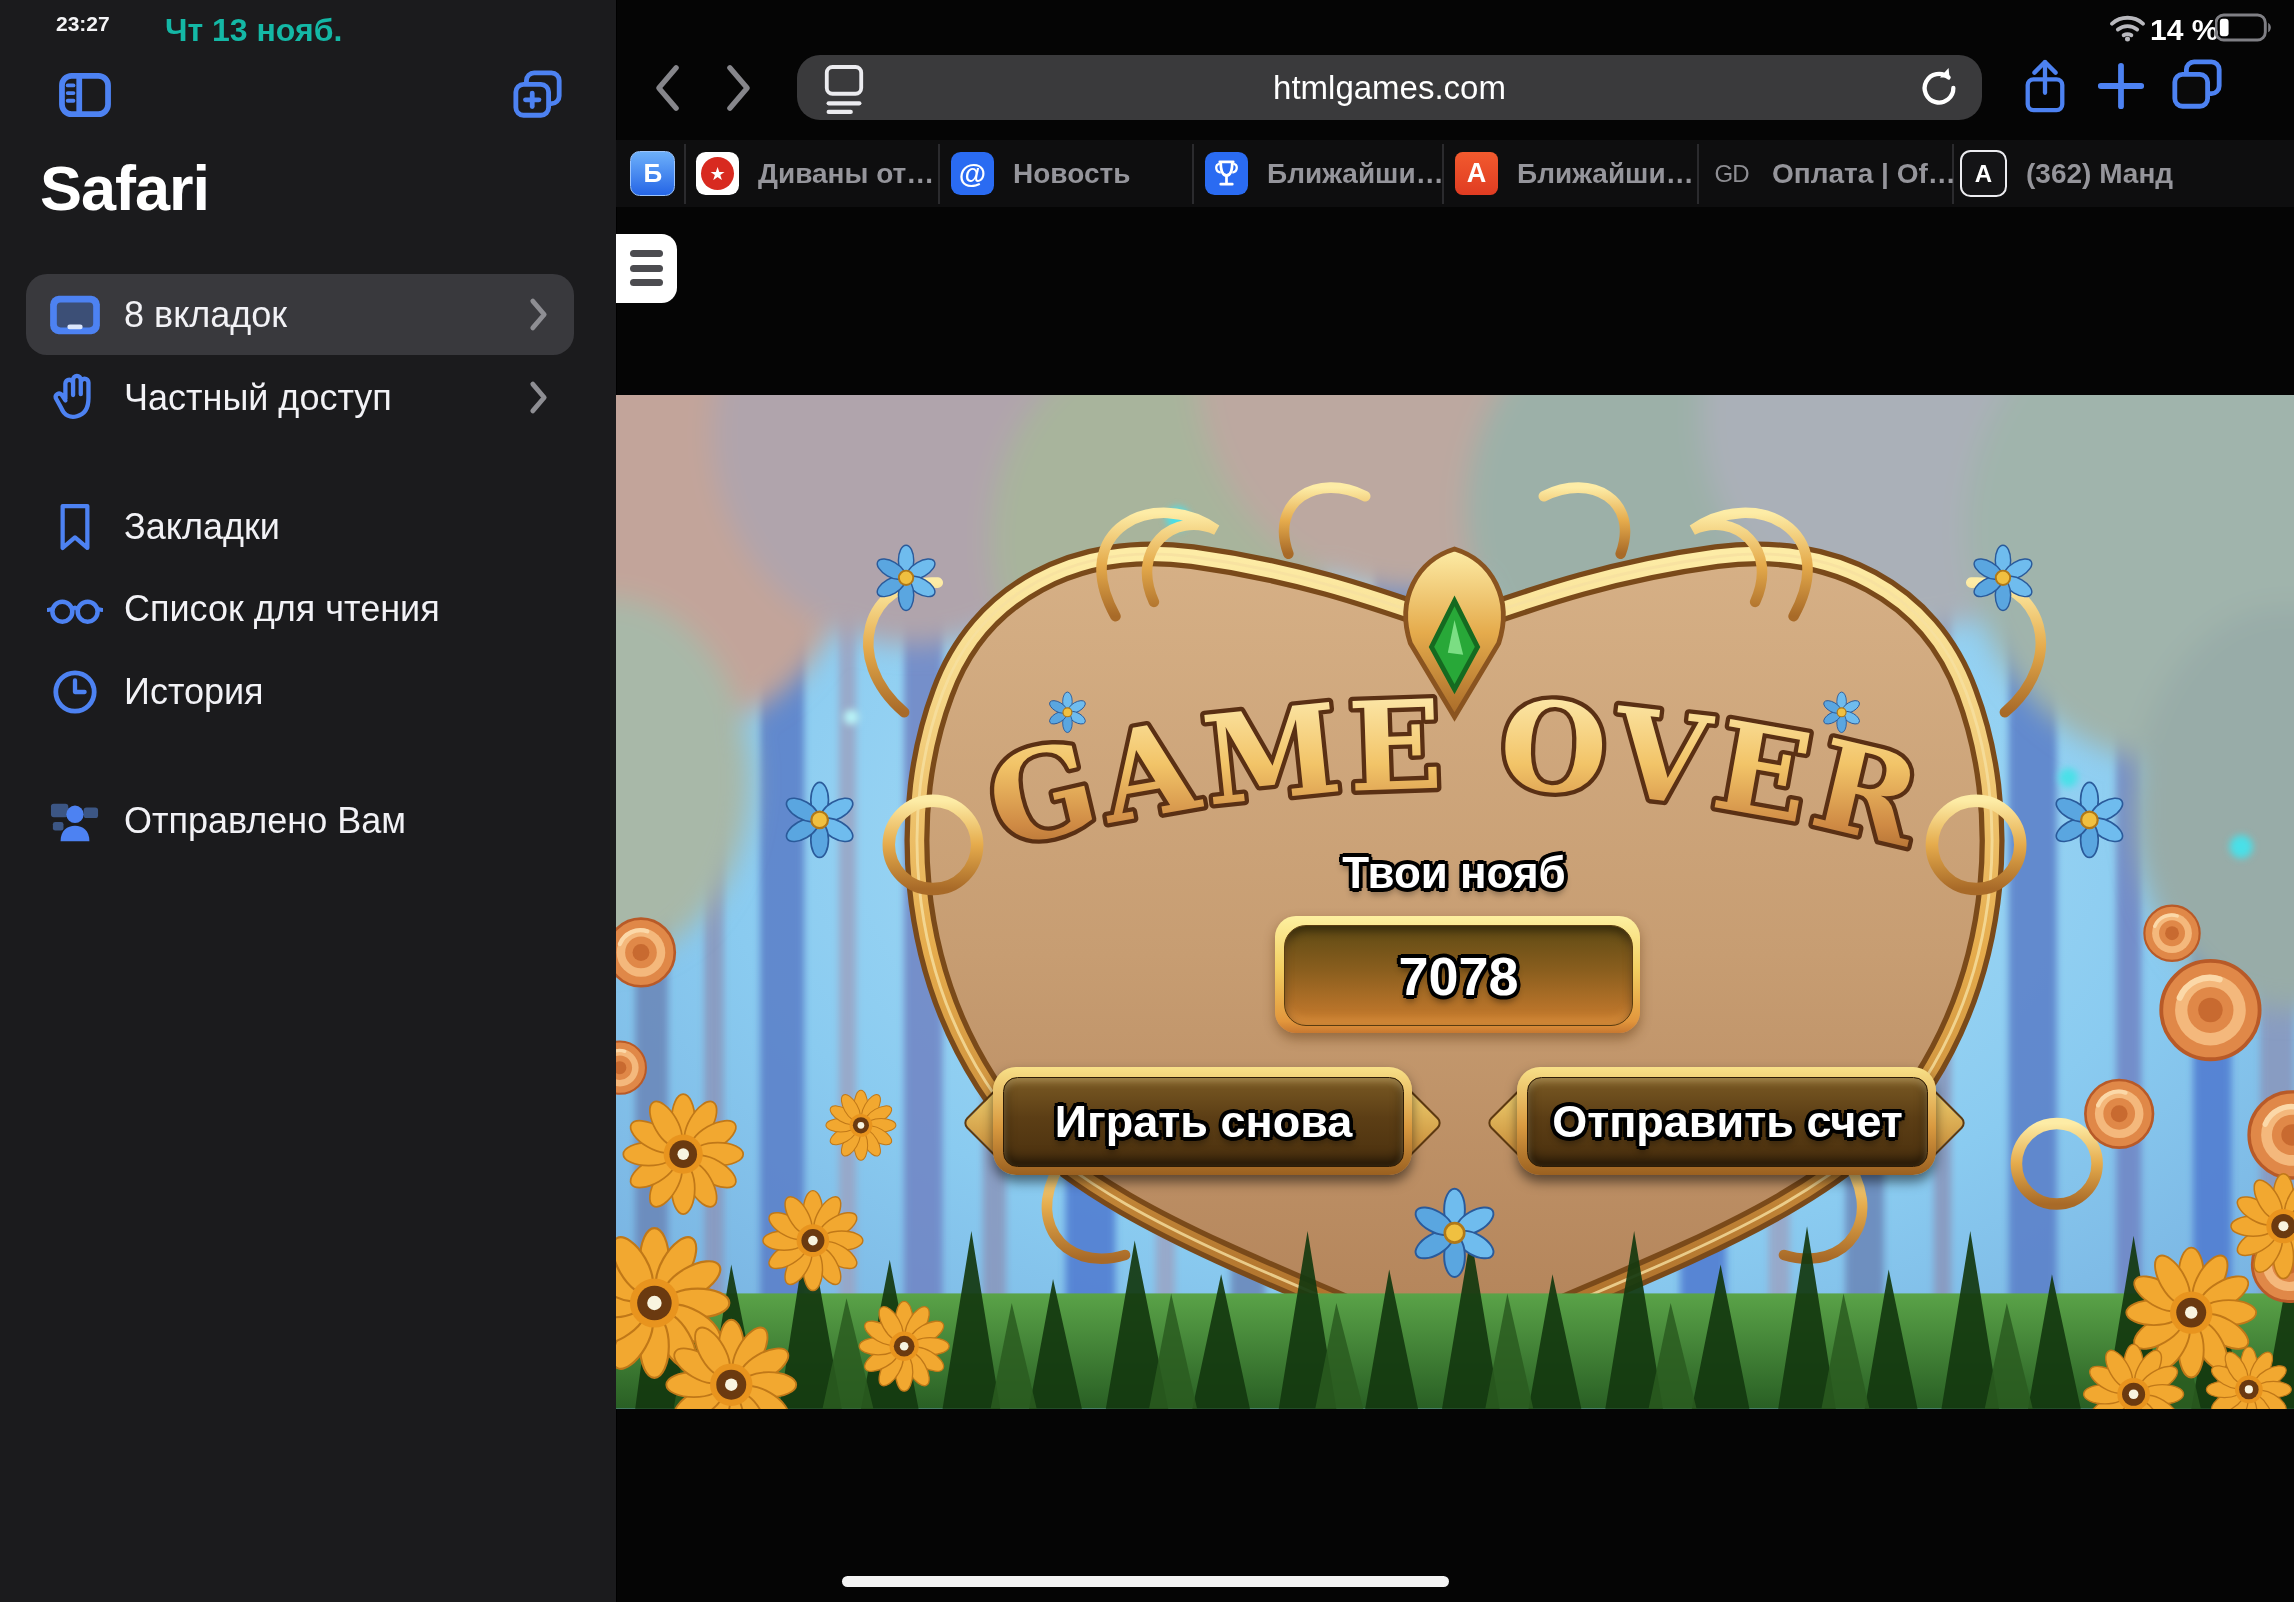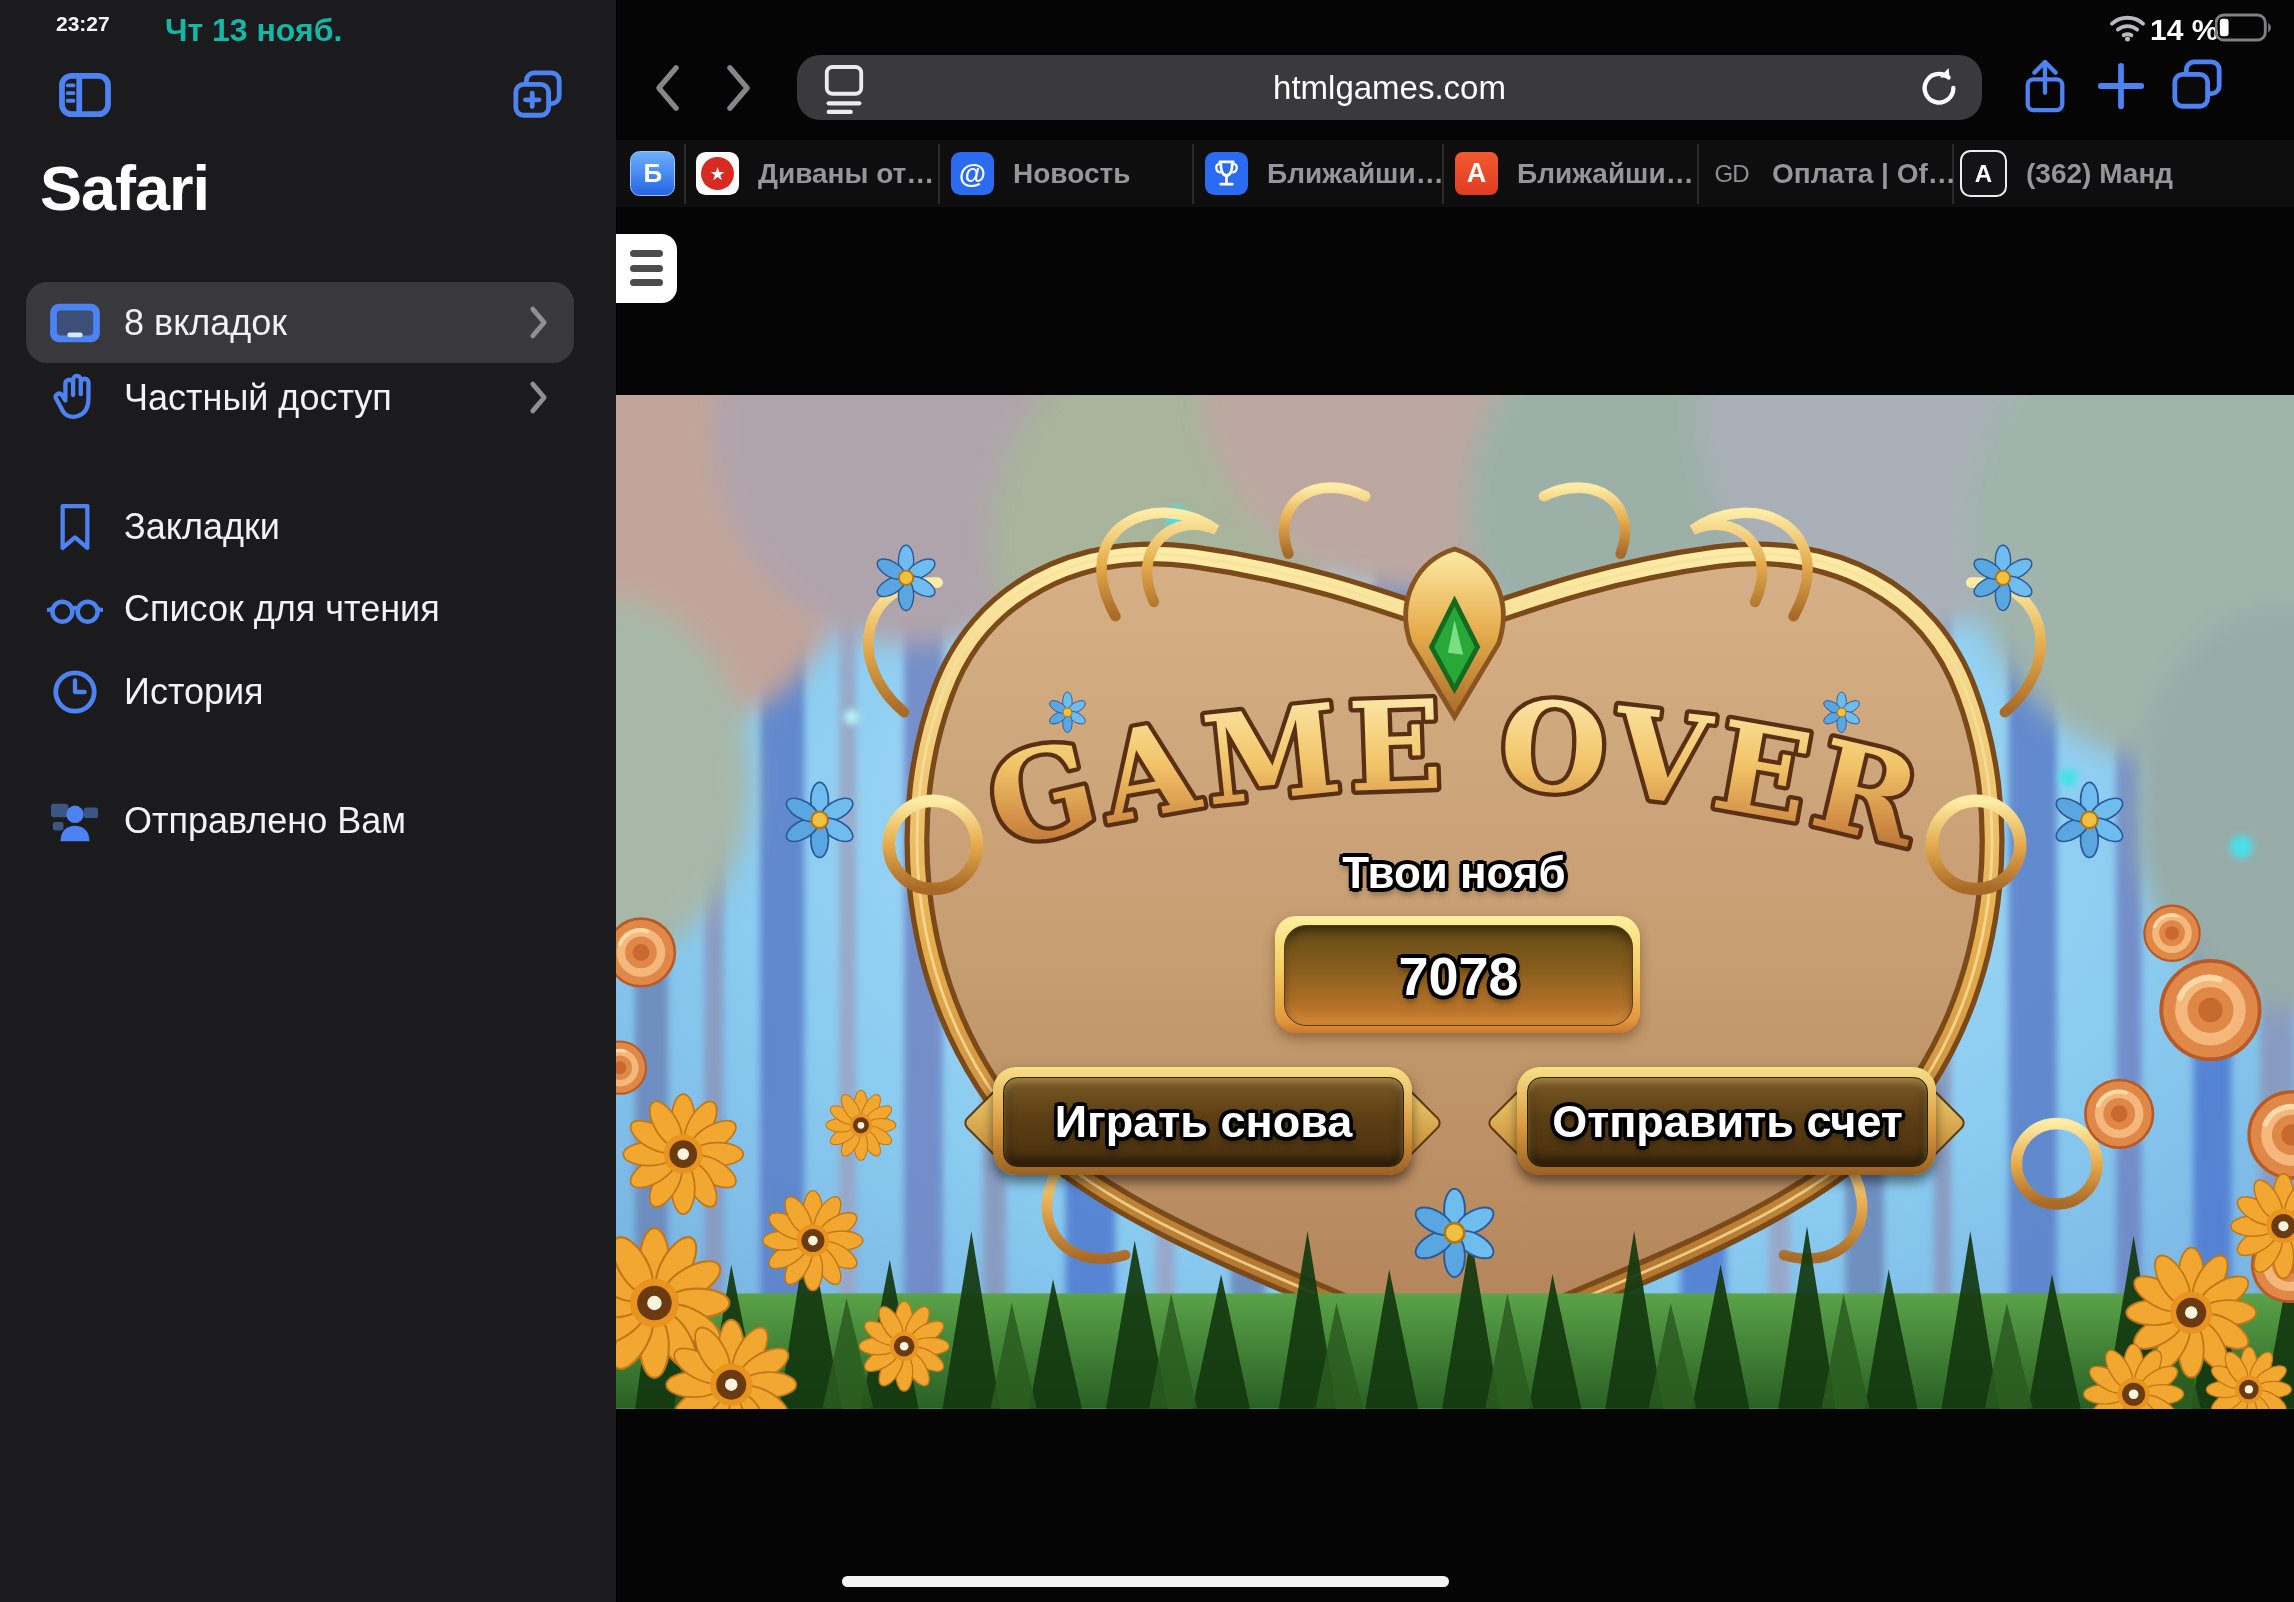--- a/index.html
+++ b/index.html
@@ -80,21 +80,21 @@
       <svg width="54" height="52" viewBox="0 0 56 54">
         <rect x="16" y="4" width="34" height="32" rx="8" fill="none" stroke="#4d82f2" stroke-width="5"></rect>
         <rect x="5" y="16" width="34" height="32" rx="8" fill="#1b1b1d" stroke="#4d82f2" stroke-width="5"></rect>
         <line x1="22" y1="25" x2="22" y2="39" stroke="#4d82f2" stroke-width="5" stroke-linecap="round"></line>
         <line x1="15" y1="32" x2="29" y2="32" stroke="#4d82f2" stroke-width="5" stroke-linecap="round"></line>
       </svg>
     </div>
 
     <div class="sb-title">Safari</div>
 
-    <div class="srow selected" style="top:274px;margin-top:8px;">
+    <div class="srow selected" style="top:274px;">
       <span class="ic">
         <svg width="54" height="44" viewBox="0 0 56 46">
           <rect x="2" y="3" width="52" height="40" rx="9" fill="#4d82f2"></rect>
           <rect x="9" y="10" width="38" height="26" rx="4" fill="#3c4f76"></rect>
           <rect x="20" y="33" width="16" height="5" rx="2.5" fill="#dbe6fb"></rect>
         </svg>
       </span>
       <span class="lbl">8 вкладок</span>
       <span class="chev">
         <svg width="21" height="35" viewBox="0 0 22 36">

